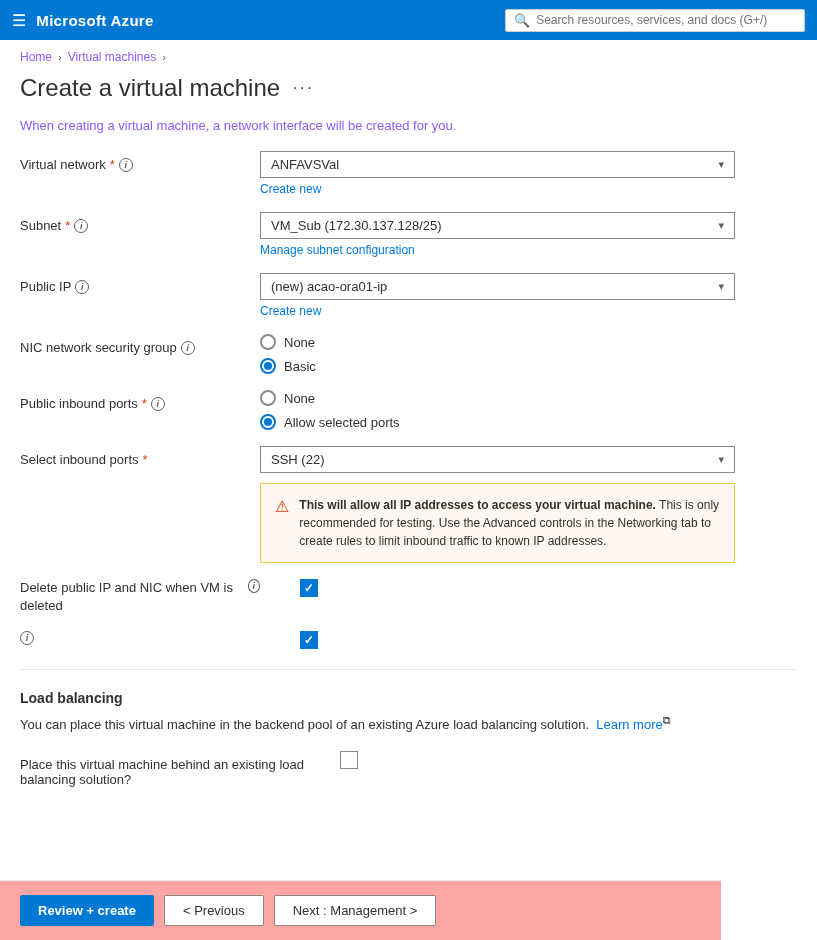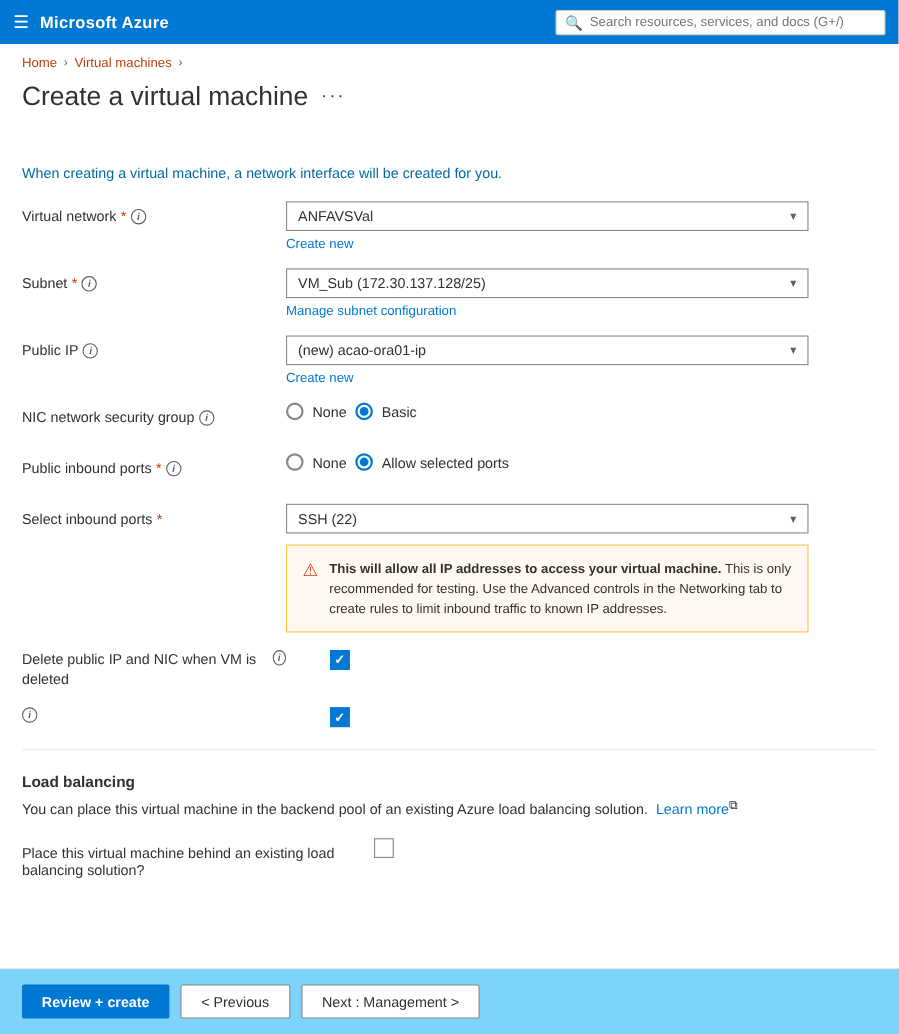--- a/index.html
+++ b/index.html
@@ -39,39 +39,39 @@
 
     
     .breadcrumb {
       display: flex;
       align-items: center;
       padding: 10px 20px 6px 20px;
       gap: 6px;
       font-size: 12px;
       color: #0078d4;
     }
-    .breadcrumb a { color: #c2410c; text-decoration: none; cursor: pointer; }
+    .breadcrumb a { color: #8b5cf6; text-decoration: none; cursor: pointer; }
     .breadcrumb-sep { color: #605e5c; font-size: 11px; }
 
     
     .page-header {
       padding: 4px 20px 16px 20px;
       display: flex;
       align-items: center;
       gap: 12px;
     }
     .page-title { font-size: 24px; font-weight: 300; color: #323130; }
     .page-menu { color: #323130; font-size: 16px; cursor: pointer; letter-spacing: 2px; }
 
     
     .main-content { padding: 0 20px 0 20px; }
 
     
     .section-title { font-size: 14px; font-weight: 600; color: #323130; margin-bottom: 6px; }
-    .section-desc { font-size: 13px; color: #0369a1; margin-bottom: 18px; margin-top: 32px; }
+    .section-desc { font-size: 13px; color: #8b5cf6; margin-bottom: 18px; }
 
     
     .form-row {
       display: flex;
       align-items: flex-start;
       margin-bottom: 16px;
       min-height: 30px;
     }
     .form-label {
       width: 240px;
@@ -117,21 +117,21 @@
 
     .create-new-link {
       color: #0078d4;
       font-size: 12px;
       cursor: pointer;
       margin-top: 4px;
       display: inline-block;
     }
 
     
-    .radio-group { display: flex; gap: 8px; }
+    .radio-group { display: flex; flex-direction: column; gap: 8px; }
     .radio-item { display: flex; align-items: center; gap: 8px; cursor: pointer; font-size: 13px; }
     .radio-circle {
       width: 16px; height: 16px;
       border-radius: 50%;
       border: 2px solid #8a8886;
       display: flex; align-items: center; justify-content: center;
       flex-shrink: 0;
     }
     .radio-circle.selected { border-color: #0078d4; }
     .radio-circle.selected::after {
@@ -202,22 +202,22 @@
     
     .load-balance-section { margin-top: 8px; }
     .load-balance-desc { font-size: 13px; color: #323130; margin-bottom: 16px; line-height: 1.5; }
     .load-balance-desc a { color: #0078d4; text-decoration: none; }
 
     
     .bottom-bar {
       position: fixed;
       bottom: 0;
       left: 0;
-      width: 817px;
-      background: #7dd3fc;
+      width: 721px;
+      background: #fca5a5;
       border-top: 1px solid #edebe9;
       padding: 14px 20px;
       display: flex;
       align-items: flex-start;
       gap: 10px;
     }
     .btn-primary {
       background: #0078d4;
       color: #fff;
       border: none;

